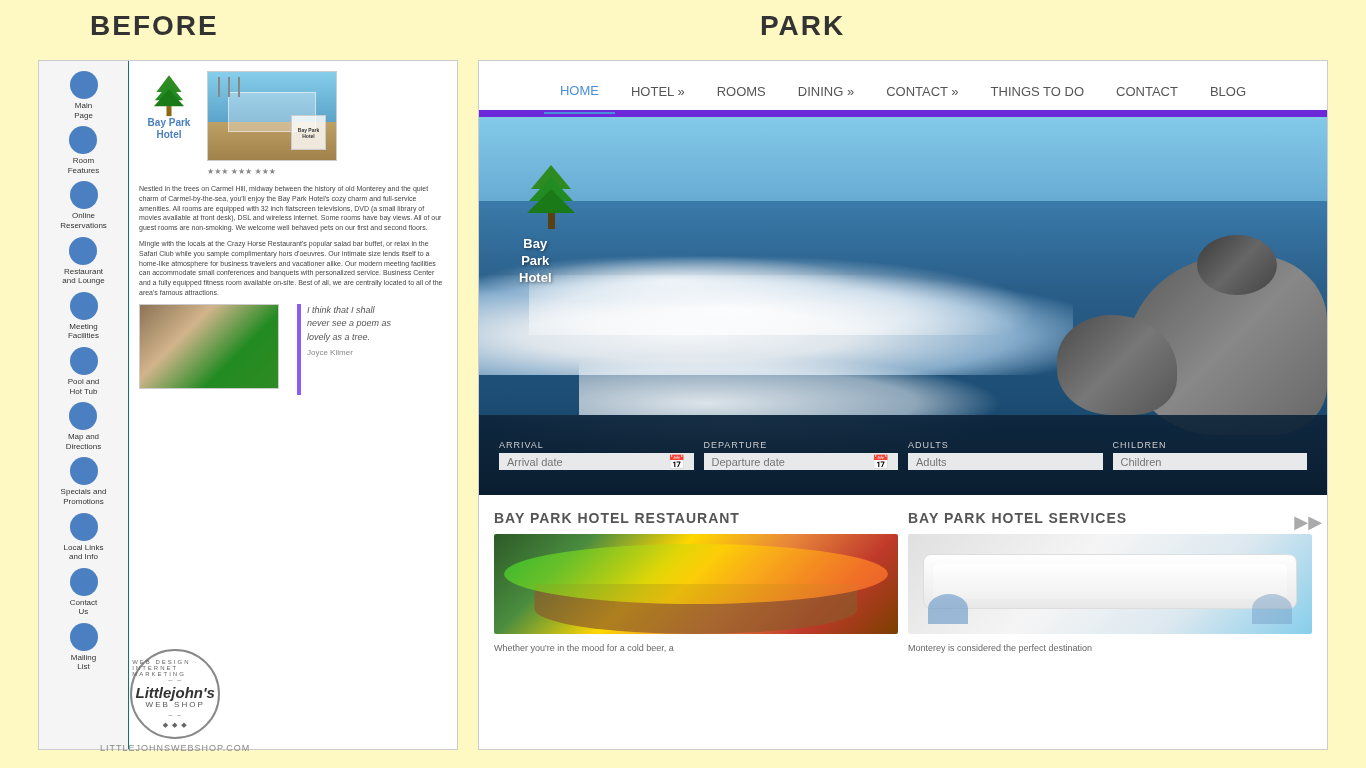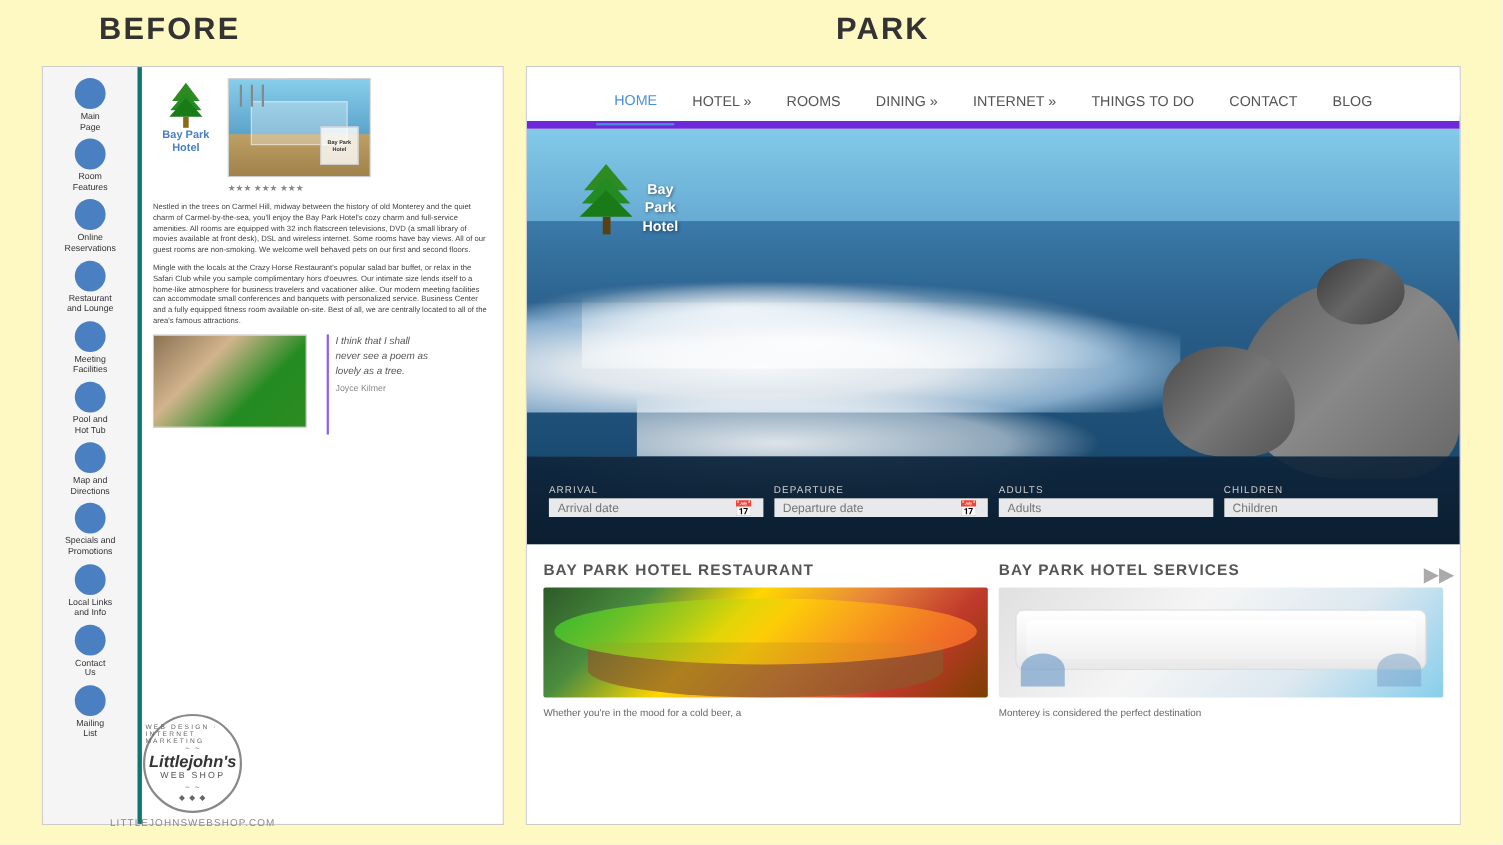--- a/index.html
+++ b/index.html
@@ -61,21 +61,21 @@
 
     .before-inner {
       display: flex;
       height: 100%;
     }
 
     
     .before-sidebar {
       width: 90px;
       background: #f5f5f5;
-      border-right: 4px solid #0f766e;
+      border-right: 1px solid #0f766e;
       display: flex;
       flex-direction: column;
       align-items: center;
       padding: 10px 5px;
       gap: 6px;
     }
 
     .before-nav-item {
       display: flex;
       flex-direction: column;
@@ -157,21 +157,21 @@
       border: 1px solid #ccc;
       margin-bottom: 6px;
     }
 
     .before-quote {
       font-size: 9px;
       color: #666;
       font-style: italic;
       line-height: 1.4;
       margin-left: 10px;
-      border-left: 2px solid #8b5cf6;
+      border-left: 4px solid #8b5cf6;
       padding-left: 6px;
     }
 
     
     .after-panel {
       width: 850px;
       height: 690px;
       background: #fff;
       margin-top: 30px;
       position: relative;
@@ -254,25 +254,25 @@
       bottom: 200px;
       width: 80px;
       height: 60px;
       background: linear-gradient(135deg, #3a3a3a, #666, #444);
       border-radius: 50%;
     }
 
     
     .hero-logo {
       position: absolute;
-      top: 40px;
+      top: 56px;
       left: 40px;
       display: flex;
-      flex-direction: row;
-      align-items: flex-end;
+      flex-direction: column;
+      align-items: flex-start;
     }
 
     .hero-hotel-name {
       color: #fff;
       text-shadow: 1px 1px 3px rgba(0,0,0,0.5);
       font-size: 13px;
       font-weight: bold;
       text-align: center;
       line-height: 1.3;
       margin-top: 5px;
@@ -579,21 +579,21 @@
     </div>
   </div>
 
   <div class="after-panel">
 
     <nav class="after-nav">
       <a class="after-nav-item active">HOME</a>
       <a class="after-nav-item">HOTEL »</a>
       <a class="after-nav-item">ROOMS</a>
       <a class="after-nav-item">DINING »</a>
-      <a class="after-nav-item">INTERNET »</a>
+      <a class="after-nav-item">CONTACT »</a>
       <a class="after-nav-item">THINGS TO DO</a>
       <a class="after-nav-item">CONTACT</a>
       <a class="after-nav-item">BLOG</a>
     </nav>
 
     <div class="after-hero">
 
       <div style="position:absolute;top:0;left:0;right:0;height:45%;background:linear-gradient(180deg,#87CEEB 0%,#6aaed6 50%,#4a8db5 100%);"></div>
 
       <div style="position:absolute;bottom:80px;left:0;right:0;height:55%;background:linear-gradient(180deg,#3a7aaa 0%,#2a5f8a 40%,#1a4a70 100%);"></div>

